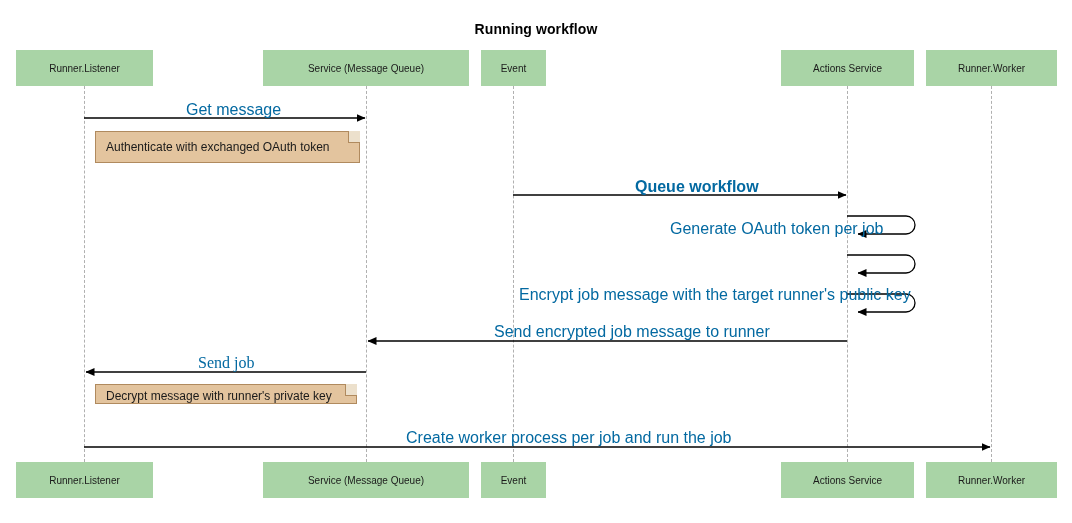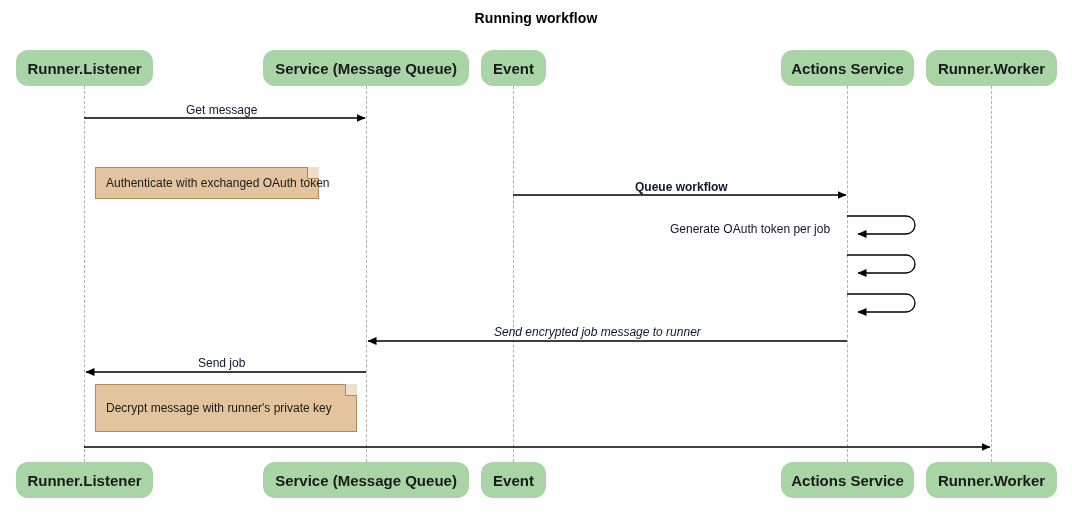--- a/index.html
+++ b/index.html
@@ -14,52 +14,51 @@
   #diagram-root {
     position: relative;
     width: 1072px;
     height: 523px;
     background: #ffffff;
     overflow: hidden;
   }
   #diagram-title {
     position: absolute;
     left: 0;
-    top: 10px;
+    top: 21px;
     width: 1072px;
     text-align: center;
     font-size: 14px;
     font-weight: bold;
     color: #000000;
     letter-spacing: 0.1px;
   }
   .participant {
     position: absolute;
     height: 36px;
-    border-radius: 12px;
+    border-radius: 0;
     background: #a9d4a6;
     color: #1a1a1a;
-    font-size: 15px;
+    font-size: 10px;
     display: flex;
     align-items: center;
     justify-content: center;
     white-space: nowrap;
     box-sizing: border-box;
     padding: 0 14px;
-    font-weight: bold;
   }
   .lifeline {
     position: absolute;
     width: 0;
     border-left: 1px dashed #b0b0b0;
   }
   .msg-label {
     position: absolute;
-    font-size: 12px;
-    color: #0f172a;
+    font-size: 16px;
+    color: #0369a1;
     white-space: nowrap;
     line-height: 14px;
   }
   .note {
     position: absolute;
     background: #e3c49e;
     border: 1px solid #b08a5e;
     color: #1a1a1a;
     font-size: 12px;
     box-sizing: border-box;
@@ -151,25 +150,27 @@
     </g>
 
     <g>
       <line x1="84" y1="447" x2="990" y2="447" stroke="#000000" stroke-width="1.3" marker-end="url(#head-r)"></line>
     </g>
   </svg>
 
   <div class="msg-label" style="left:186px; top:103px;">Get message</div>
   <div class="msg-label" style="left:635px; top:180px;font-weight:bold;">Queue workflow</div>
   <div class="msg-label" style="left:670px; top:222px;">Generate OAuth token per job</div>
-  <div class="msg-label" style="left:494px; top:325px;font-style:italic;">Send encrypted job message to runner</div>
-  <div class="msg-label" style="left:198px; top:356px;">Send job</div>
+  <div class="msg-label" style="left:519px; top:288px;">Encrypt job message with the target runner's public key</div>
+  <div class="msg-label" style="left:494px; top:325px;">Send encrypted job message to runner</div>
+  <div class="msg-label" style="left:198px; top:356px;font-family:Liberation Serif, serif;">Send job</div>
+  <div class="msg-label" style="left:406px; top:431px;">Create worker process per job and run the job</div>
 
-  <div class="note" style="left:95px; top:131px; width:224px; height:32px;margin-top:36px;">
+  <div class="note" style="left:95px; top:131px; width:265px; height:32px;">
     <span>Authenticate with exchanged OAuth token</span>
     <span class="note-fold"></span>
   </div>
-  <div class="note" style="left:95px; top:384px; width:262px; height:48px;">
+  <div class="note" style="left:95px; top:384px; width:262px; height:20px;align-items:flex-end;">
     <span>Decrypt message with runner's private key</span>
     <span class="note-fold"></span>
   </div>
 
 </div>
 
 </body></html>

